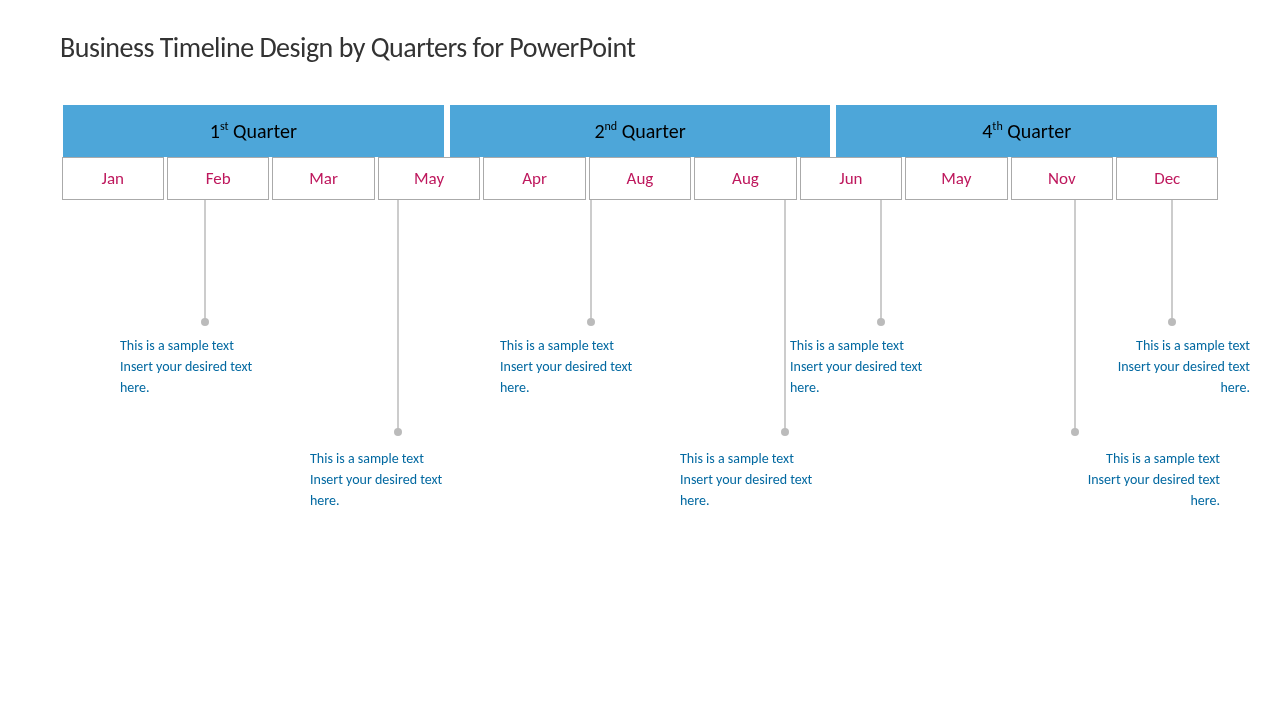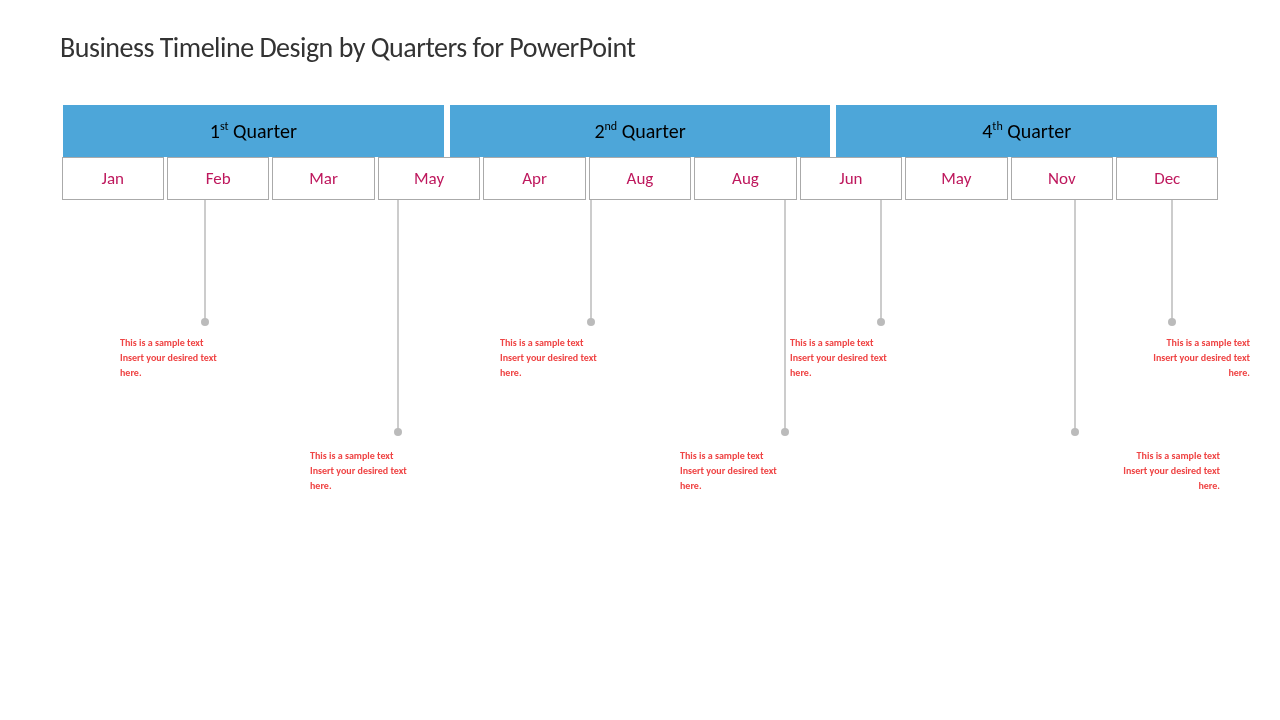--- a/index.html
+++ b/index.html
@@ -87,24 +87,23 @@
       position: absolute;
       top: 0;
       left: 0;
       width: 100%;
       height: 100%;
     }
 
     
     .text-box {
       position: absolute;
-      font-size: 10px;
-      color: #ef4444;
+      font-size: 14px;
+      color: #0369a1;
       line-height: 1.5;
-      font-weight: bold;
     }
   </style>
 </head>
 <body>
 
 <div class="slide">
   <div class="title">Business Timeline Design by Quarters for PowerPoint</div>
 
   <div class="timeline-container">
 

